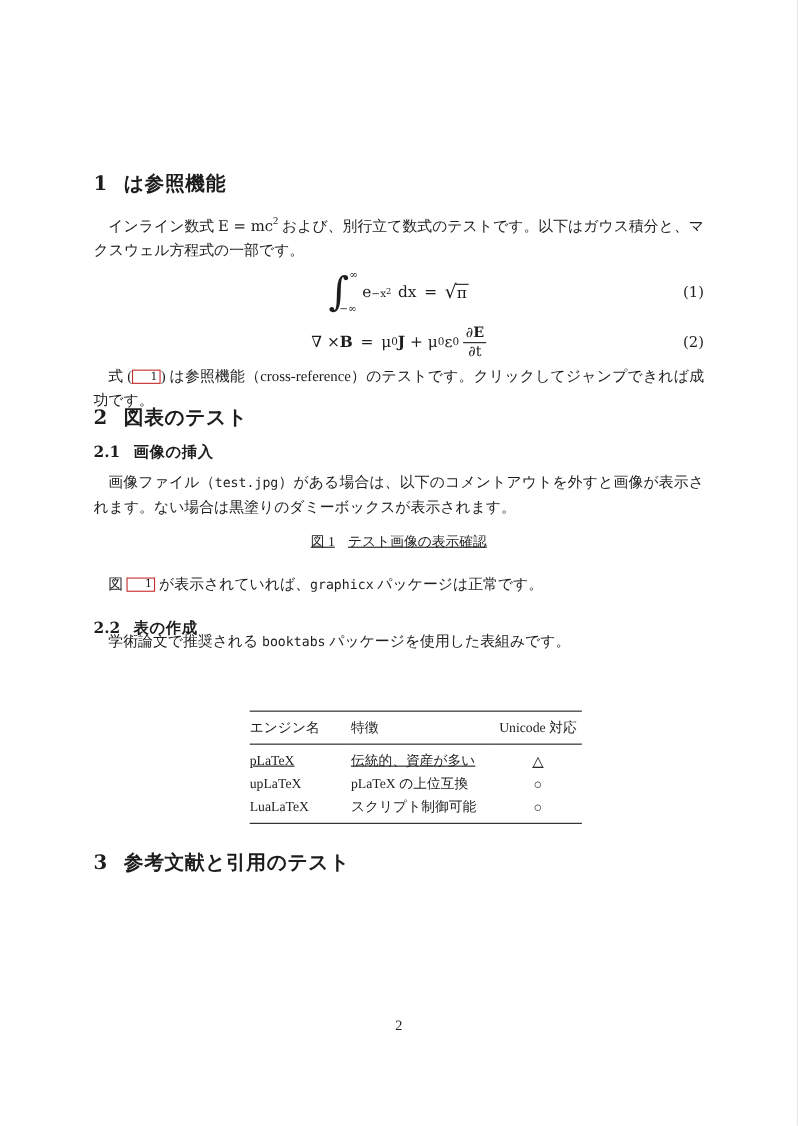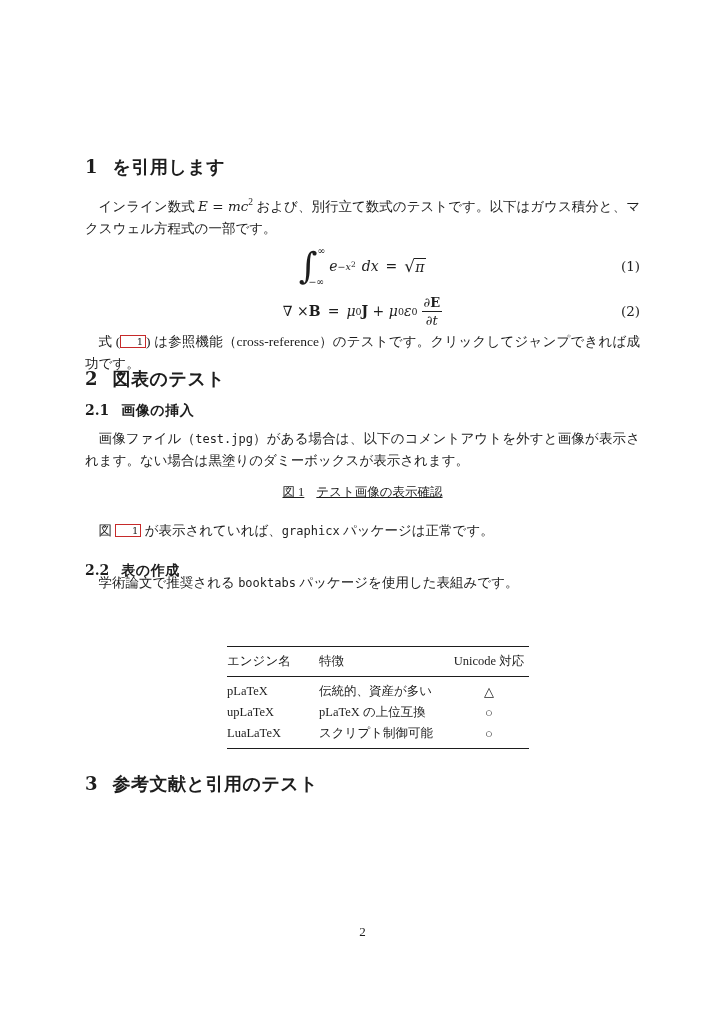--- a/index.html
+++ b/index.html
@@ -16,21 +16,21 @@
 
   
   .sec-h { display:flex; align-items:baseline; font-weight:bold; }
   .sec-h .num { font-family:"DejaVu Serif",serif; margin-right:15px; }
   .sec-h .ttl { font-family:"Liberation Sans","DejaVu Sans",sans-serif; letter-spacing:.5px; }
   .h-sec { font-size:18px; }
   .h-sub { font-size:14px; }
   .h-sub .num { margin-right:12px; }
 
   
-  .mi { font-family:"DejaVu Serif",serif; font-style:italic; }
+  .mi { font-family:"DejaVu Serif",serif; }
   .mono { font-family:"DejaVu Sans Mono",monospace; font-size:12px;margin-top:24px; }
   .linkbox {
     display:inline-block; border:1px solid #c62a2a; color:#222;
     font-size:10px; line-height:11px; padding:0 2px; vertical-align:1px;
     font-family:"DejaVu Serif",serif;
   }
   .citebox {
     display:inline-block; border:1px solid #3ecf3e; color:#222;
     font-size:10px; line-height:11px; padding:0 2px; vertical-align:1px;
     font-family:"DejaVu Serif",serif;
@@ -65,37 +65,37 @@
   table.booktabs {
     border-collapse:collapse;
     border-top:1.6px solid #1d1d1d; border-bottom:1.6px solid #1d1d1d;
     font-size:12.5px;
   }
   table.booktabs thead th {
     font-weight:normal; text-align:left; border-bottom:.9px solid #1d1d1d;
     padding:6px 0 6px; white-space:nowrap;
   }
   table.booktabs td { padding:2px 0; white-space:nowrap; }
-  table.booktabs tbody tr:first-child td { padding-top:6px; }
+  table.booktabs tbody tr:first-child td { padding-top:6px;text-decoration:underline; }
   table.booktabs tbody tr:last-child td { padding-bottom:6px; }
   .col-engine { width:92px; }
   .col-feature { width:130px;margin-top:32px; }
   .col-unicode { width:80px; text-align:center !important; }
   td.col-unicode { font-size:13px; }
 
   .pagenum { position:absolute; left:0; width:725px; text-align:center; font-size:13px; }
 </style>
 </head>
 <body>
 
 <div class="page">
 
   <div class="blk sec-h h-sec" style="top:155px;">
     <span class="num">1</span>
-    <span class="ttl">を引用します</span>
+    <span class="ttl">は参照機能</span>
   </div>
 
   <div class="blk para" style="top:191px;">
     <span>インライン数式 </span><span class="mi">E = mc</span><sup class="exp">2</sup><span> および、別行立て数式のテストです。以下はガウス積分と、マクスウェル方程式の一部です。</span>
   </div>
 
   <div class="blk" style="top:243px;">
     <div class="eqrow eqrow-1">
       <span class="intwrap">
         <span class="int-sym">∫</span>

